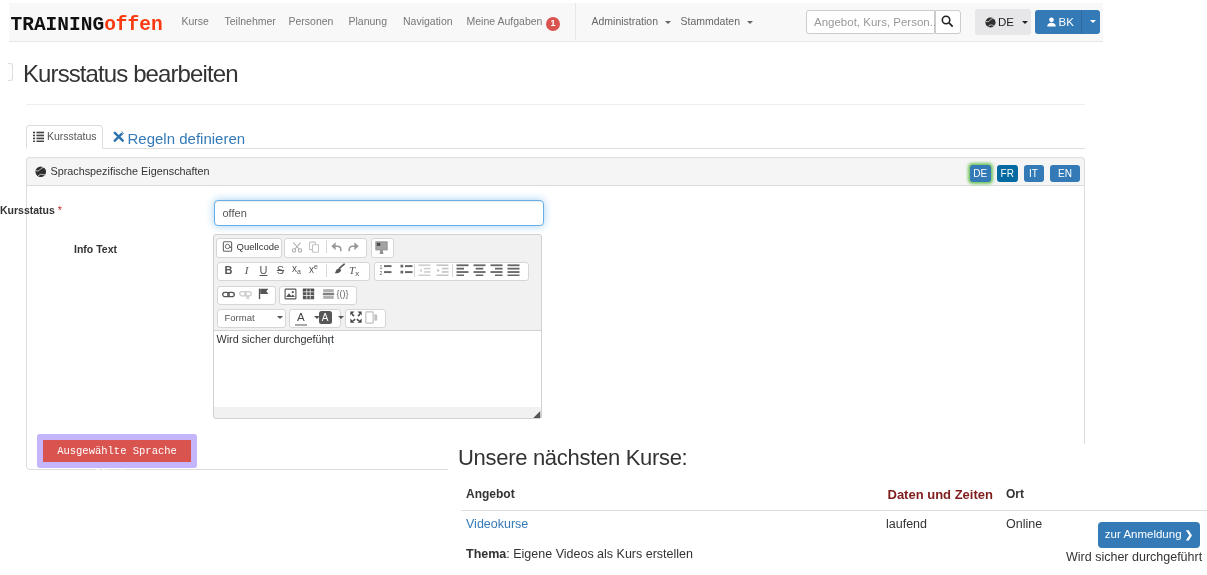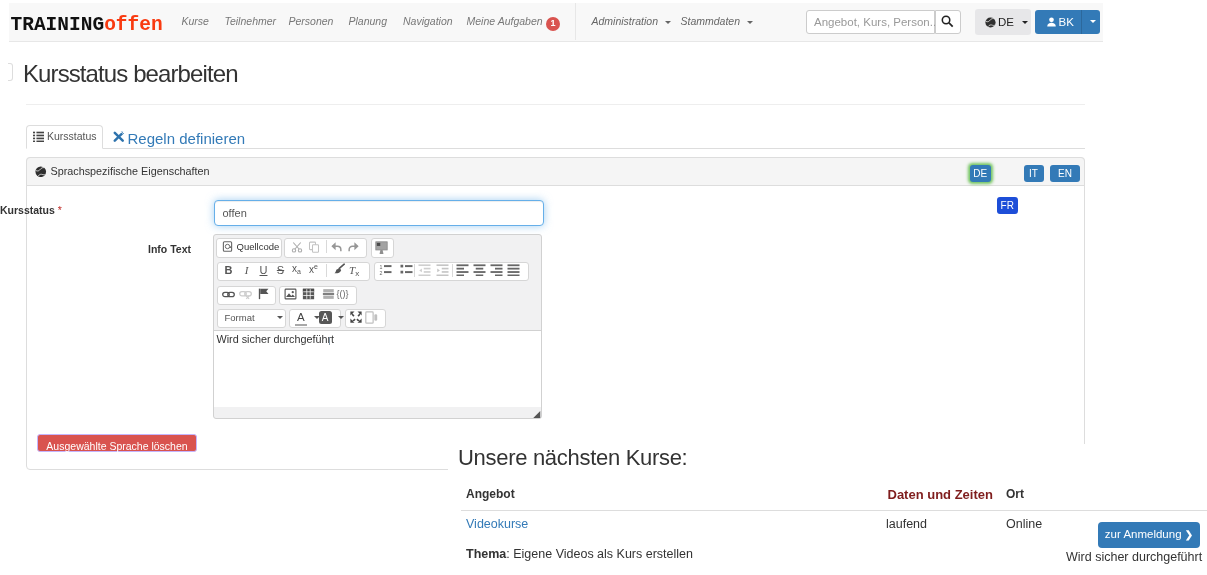--- a/index.html
+++ b/index.html
@@ -1,18 +1,18 @@
 <!DOCTYPE html>
 <html><head>
 <meta charset="utf-8">
 <style>
   html,body{margin:0;padding:0;}
   body{width:1207px;height:575px;background:#fff;font-family:'Liberation Sans',sans-serif;position:relative;overflow:hidden;-webkit-font-smoothing:antialiased;}
   .a{position:absolute;}
-  .navlink{position:absolute;top:0;height:37px;line-height:37px;font-size:10.5px;color:#777;font-style:italic;}
+  .navlink{position:absolute;top:0;height:37px;line-height:37px;font-size:10.5px;color:#777;}
   .caret{display:inline-block;width:0;height:0;border-left:3.5px solid transparent;border-right:3.5px solid transparent;border-top:3.5px solid #666;vertical-align:middle;margin-left:4px;}
   .grp{position:absolute;background:#fff;border:1px solid #d6d6d6;border-radius:3px;}
   .sep{position:absolute;width:1px;background:#d9d9d9;}
   svg{display:block;}
 </style>
 </head>
 <body>
 
 <div class="a" style="left:8.5px;top:3px;width:1094.5px;height:37.5px;background:#f8f8f8;border-bottom:1px solid #e7e7e7;"></div>
 <div class="a" style="left:10.5px;top:13.5px;font-size:19.5px;font-weight:bold;letter-spacing:0;color:#111;font-family:'Liberation Mono',monospace;">TRAINING<span style="color:#f93a10;">offen</span></div>
@@ -81,28 +81,28 @@
 <div class="a" style="left:26px;top:156.5px;width:1059px;height:313px;border:1px solid #ddd;border-radius:4px;box-sizing:border-box;"></div>
 <div class="a" style="left:26px;top:156.5px;width:1059px;height:29.5px;background:#f5f5f5;border:1px solid #ddd;border-radius:4px 4px 0 0;box-sizing:border-box;"></div>
 <svg class="a" style="left:35px;top:165.5px;" width="11.5" height="11.5" viewBox="0 0 16 16">
     <circle cx="8" cy="8" r="7.4" fill="#2f2f2f"></circle>
     <path d="M1.5 6.5C4 7.5 6 6.5 7.5 4.5 8.8 2.8 10.5 2 12.5 2.3" stroke="#e8e8e8" stroke-width="1.2" fill="none"></path>
     <path d="M4.5 14c1.5-2.5 4-3 6.5-2 1.2.5 2.3.4 3.2-.2" stroke="#e8e8e8" stroke-width="1.1" fill="none"></path>
   </svg>
 <div class="a" style="left:50.5px;top:165px;font-size:10.8px;color:#333;">Sprachspezifische Eigenschaften</div>
 
 <div class="a" style="left:969.5px;top:164.5px;width:21.5px;height:17.5px;background:#337ab7;border-radius:3px;color:#fff;font-size:10px;text-align:center;line-height:17.5px;box-shadow:0 0 3px 1.5px rgba(110,195,90,0.95);">DE</div>
-<div class="a" style="left:997px;top:164.5px;width:20.5px;height:17.5px;background:#1d4ed8;border-radius:3px;color:#fff;font-size:10px;text-align:center;line-height:17.5px;margin-top:32px;">FR</div>
+<div class="a" style="left:997px;top:164.5px;width:20.5px;height:17.5px;background:#0369a1;border-radius:3px;color:#fff;font-size:10px;text-align:center;line-height:17.5px;">FR</div>
 <div class="a" style="left:1023.5px;top:164.5px;width:20px;height:17.5px;background:#337ab7;border-radius:3px;color:#fff;font-size:10px;text-align:center;line-height:17.5px;">IT</div>
 <div class="a" style="left:1050px;top:164.5px;width:30px;height:17.5px;background:#337ab7;border-radius:3px;color:#fff;font-size:10px;text-align:center;line-height:17.5px;">EN</div>
 
 <div class="a" style="left:0px;top:204px;width:190.5px;text-align:left;font-size:10.5px;font-weight:bold;color:#333;">Kursstatus <span style="color:#c12e2a;font-weight:normal;">*</span></div>
 <div class="a" style="left:214px;top:200px;width:330px;height:26px;background:#fff;border:1px solid #66afe9;border-radius:4px;box-sizing:border-box;box-shadow:inset 0 1px 1px rgba(0,0,0,.075), 0 0 8px rgba(102,175,233,.6);"></div>
 <div class="a" style="left:222.5px;top:200px;height:26px;line-height:26px;font-size:11px;color:#555;">offen</div>
-<div class="a" style="left:0px;top:242.5px;width:191px;text-align:right;font-size:10.5px;font-weight:bold;color:#333;">Info Text</div>
+<div class="a" style="left:0px;top:242.5px;width:191px;text-align:center;font-size:10.5px;font-weight:bold;color:#333;">Info Text</div>
 
 <div class="a" style="left:213px;top:234px;width:328.5px;height:185px;background:#f1f1f2;border:1px solid #d1d1d1;border-radius:3px;box-sizing:border-box;"></div>
 
 <div class="a" style="left:213px;top:330px;width:328.5px;height:1px;background:#d1d1d1;"></div>
 <div class="a" style="left:214px;top:331px;width:326.5px;height:75.5px;background:#fff;"></div>
 <div class="a" style="left:216.5px;top:332.5px;font-size:10.8px;color:#333;">Wird sicher durchgeführt</div>
 <div class="a" style="left:329px;top:336.5px;width:1.2px;height:8px;background:#8596a5;"></div>
 
 <svg class="a" style="left:533px;top:410.5px;" width="7.5" height="7" viewBox="0 0 8 8">
     <path d="M8 0v8H0z" fill="#555"></path>
@@ -267,21 +267,21 @@
     <path d="M0.5 15.5V10L6 15.5z"></path>
     <path d="M2 14l4-4 1.5 1.5-1.8 1.8z"></path>
     <path d="M15.5 15.5H10L15.5 10z"></path>
     <path d="M14 14l-4-4-1.5 1.5 1.8 1.8z"></path>
   </svg>
 <svg class="a" style="left:365px;top:310.5px;" width="13" height="13" viewBox="0 0 16 16">
     <rect x="1" y="1" width="9" height="14" rx="1" fill="none" stroke="#c0c0c0" stroke-width="1.5"></rect>
     <rect x="11.5" y="4" width="3.5" height="8" rx="1.5" fill="#c0c0c0"></rect>
   </svg>
 
-<div class="a" style="left:37px;top:433.5px;width:160px;height:18px;background:#d9534f;border:1px solid #c4b5fd;box-sizing:border-box;border-radius:3px;color:#fff;font-size:10.5px;text-align:center;line-height:23.5px;">Ausgewählte Sprache löschen</div>
+<div class="a" style="left:37px;top:433.5px;width:160px;height:34px;background:#d9534f;border:6px solid #c4b5fd;box-sizing:border-box;border-radius:3px;color:#fff;font-size:10.5px;text-align:center;line-height:23.5px;font-family:Liberation Mono, monospace;">Ausgewählte Sprache löschen</div>
 
 <div class="a" style="left:448px;top:444px;width:759px;height:131px;background:#fff;"></div>
 
 <div class="a" style="left:458px;top:444.5px;font-size:22px;letter-spacing:-0.3px;color:#333;">Unsere nächsten Kurse:</div>
 <div class="a" style="left:466px;top:487px;font-size:12px;font-weight:bold;color:#333;">Angebot</div>
 <div class="a" style="left:887.5px;top:487px;font-size:13px;font-weight:bold;color:#7f1d1d;">Daten und Zeiten</div>
 <div class="a" style="left:1006px;top:487px;font-size:12px;font-weight:bold;color:#333;">Ort</div>
 <div class="a" style="left:461px;top:509.5px;width:746px;height:1px;background:#ddd;"></div>
 <div class="a" style="left:466px;top:517px;font-size:12.5px;color:#337ab7;">Videokurse</div>
 <div class="a" style="left:886px;top:517px;font-size:12.5px;color:#333;">laufend</div>

